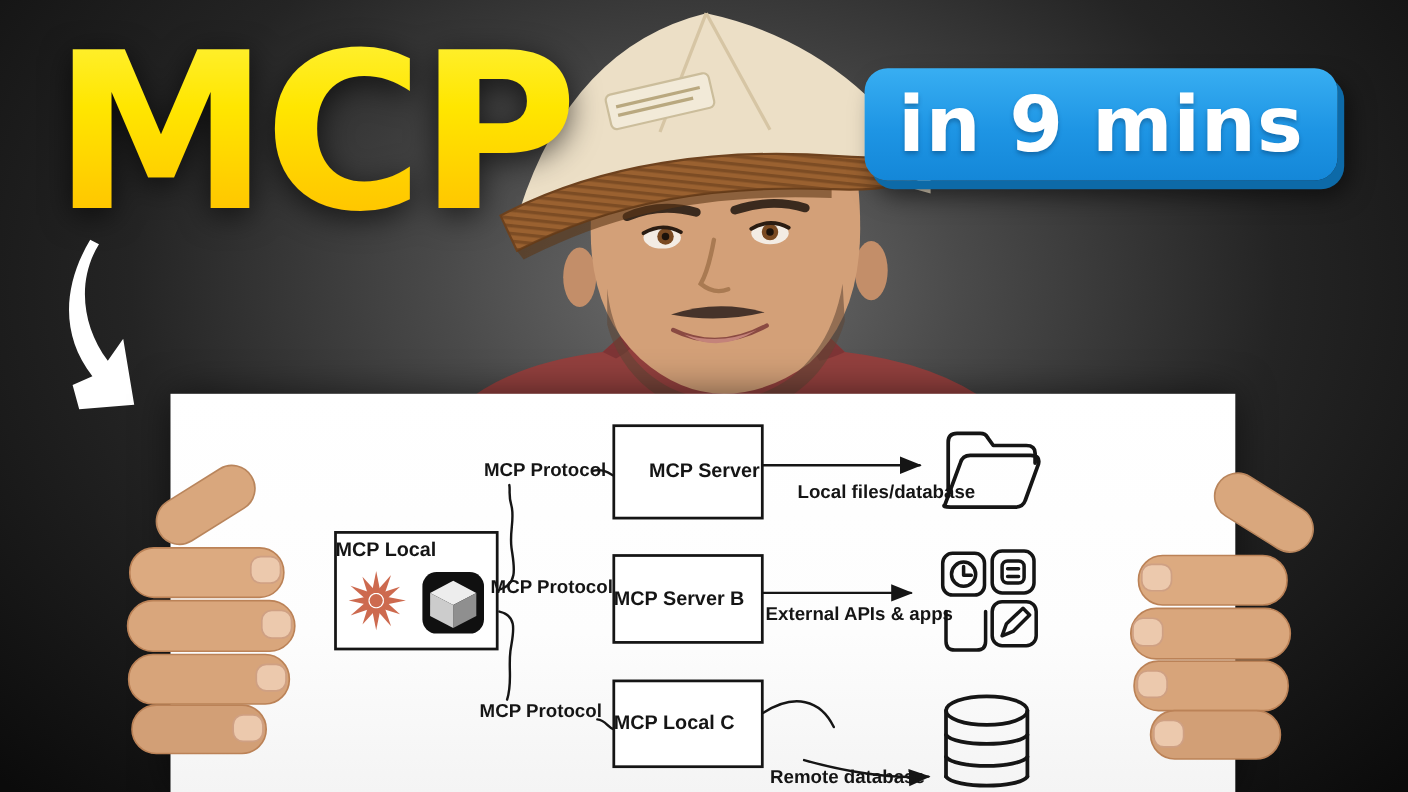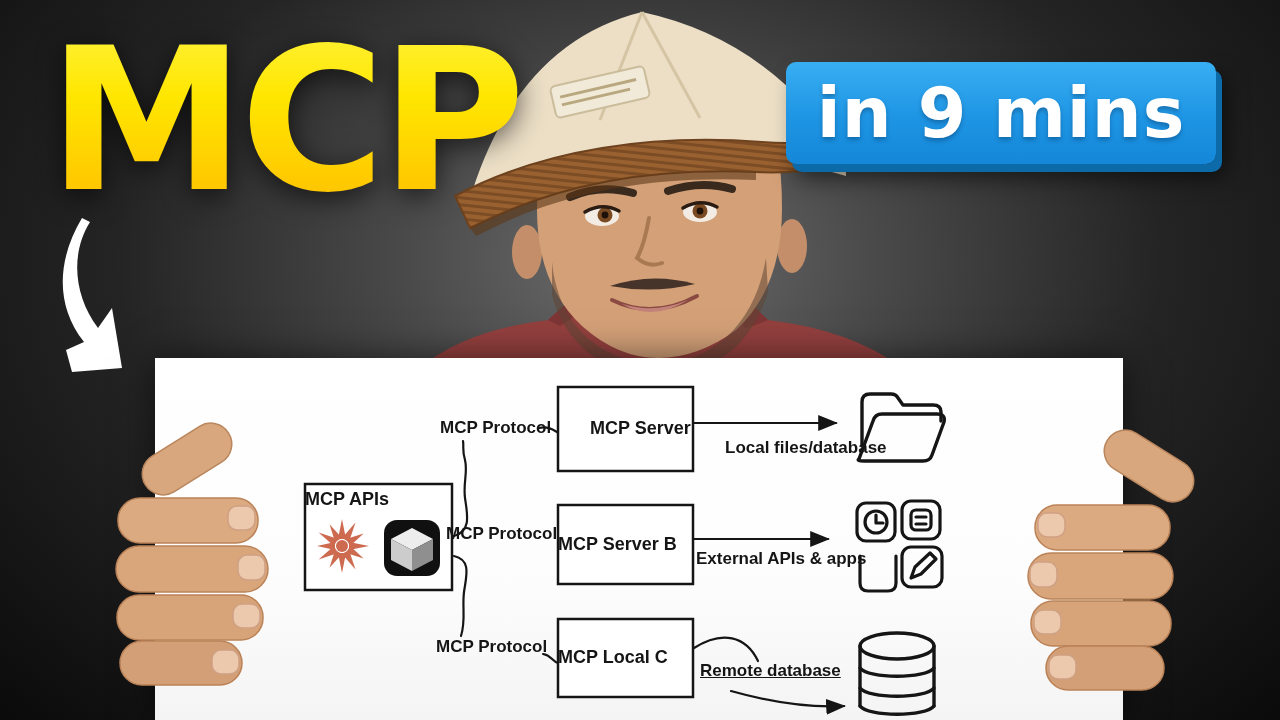--- a/index.html
+++ b/index.html
@@ -18,21 +18,21 @@
     font-family:"DejaVu Sans","Liberation Sans",sans-serif;
     background:linear-gradient(180deg,#fff23a 0%,#ffe600 38%,#ffcf00 72%,#ffbe00 100%);
     -webkit-background-clip:text;background-clip:text;color:transparent;
     filter:drop-shadow(0 6px 14px rgba(0,0,0,.65));
   }
 
   
   #duration-badge{
     left:786px;top:62px;width:430px;height:102px;
     background:linear-gradient(180deg,#38aef2 0%,#1e95e4 55%,#1487d8 100%);
-    border-radius:10px;
+    border-radius:21px;
     box-shadow:6px 8px 0 #0d6aa8, 10px 14px 22px rgba(0,0,0,.55);
     display:flex;align-items:center;justify-content:center;
   }
   #duration-badge .badge-text{
     color:#ffffff;font-size:70px;font-weight:800;letter-spacing:1px;
     text-shadow:0 3px 4px rgba(0,40,80,.35);
     font-family:"DejaVu Sans","Liberation Sans",sans-serif;
   }
 
   
@@ -196,33 +196,33 @@
 
     <g stroke="#151515" stroke-width="3.4" fill="none" stroke-linecap="round">
       <ellipse cx="897" cy="646" rx="37" ry="13"></ellipse>
       <path d="M 860,646 L 860,706 M 934,646 L 934,706"></path>
       <path d="M 860,668 C 868,679 926,679 934,668"></path>
       <path d="M 860,688 C 868,699 926,699 934,688"></path>
       <path d="M 860,706 C 868,717 926,717 934,706"></path>
     </g>
   </svg>
 
-  <div class="dlabel boxlabel" style="left:305px;top:490px;width:147px;">MCP APIs</div>
+  <div class="dlabel boxlabel" style="left:305px;top:490px;width:147px;">MCP Local</div>
 
   <div class="dlabel" style="left:440px;top:419px;width:112px;">MCP Protocol</div>
   <div class="dlabel" style="left:446px;top:525px;width:112px;">MCP Protocol</div>
   <div class="dlabel" style="left:436px;top:638px;width:112px;">MCP Protocol</div>
 
   <div class="dlabel boxlabel" style="left:558px;top:419px;width:135px;padding-left:32px;">MCP Server</div>
   <div class="dlabel boxlabel" style="left:558px;top:535px;width:135px;">MCP Server B</div>
   <div class="dlabel boxlabel" style="left:558px;top:648px;width:135px;">MCP Local C</div>
 
   <div class="dlabel" style="left:725px;top:439px;width:175px;">Local files/database</div>
   <div class="dlabel" style="left:696px;top:550px;width:182px;">External APIs &amp; apps</div>
-  <div class="dlabel" style="left:700px;top:662px;width:158px;text-decoration:underline;">Remote database</div>
+  <div class="dlabel" style="left:700px;top:698px;width:158px;">Remote database</div>
 
   <svg class="layer" viewBox="0 0 1280 720" aria-hidden="true">
 
     <g>
       <rect x="138" y="438" width="98" height="42" rx="21" fill="#d9a77d" stroke="#b9855c" stroke-width="1.5" transform="rotate(-32 187 459)"></rect>
       <g stroke="#bb8257" stroke-width="1.5">
         <rect x="118" y="498" width="140" height="45" rx="22" fill="#dcaa80"></rect>
         <rect x="116" y="546" width="152" height="46" rx="23" fill="#d9a67c"></rect>
         <rect x="117" y="595" width="146" height="45" rx="22" fill="#d7a47a"></rect>
         <rect x="120" y="641" width="122" height="44" rx="22" fill="#d29f76"></rect>

